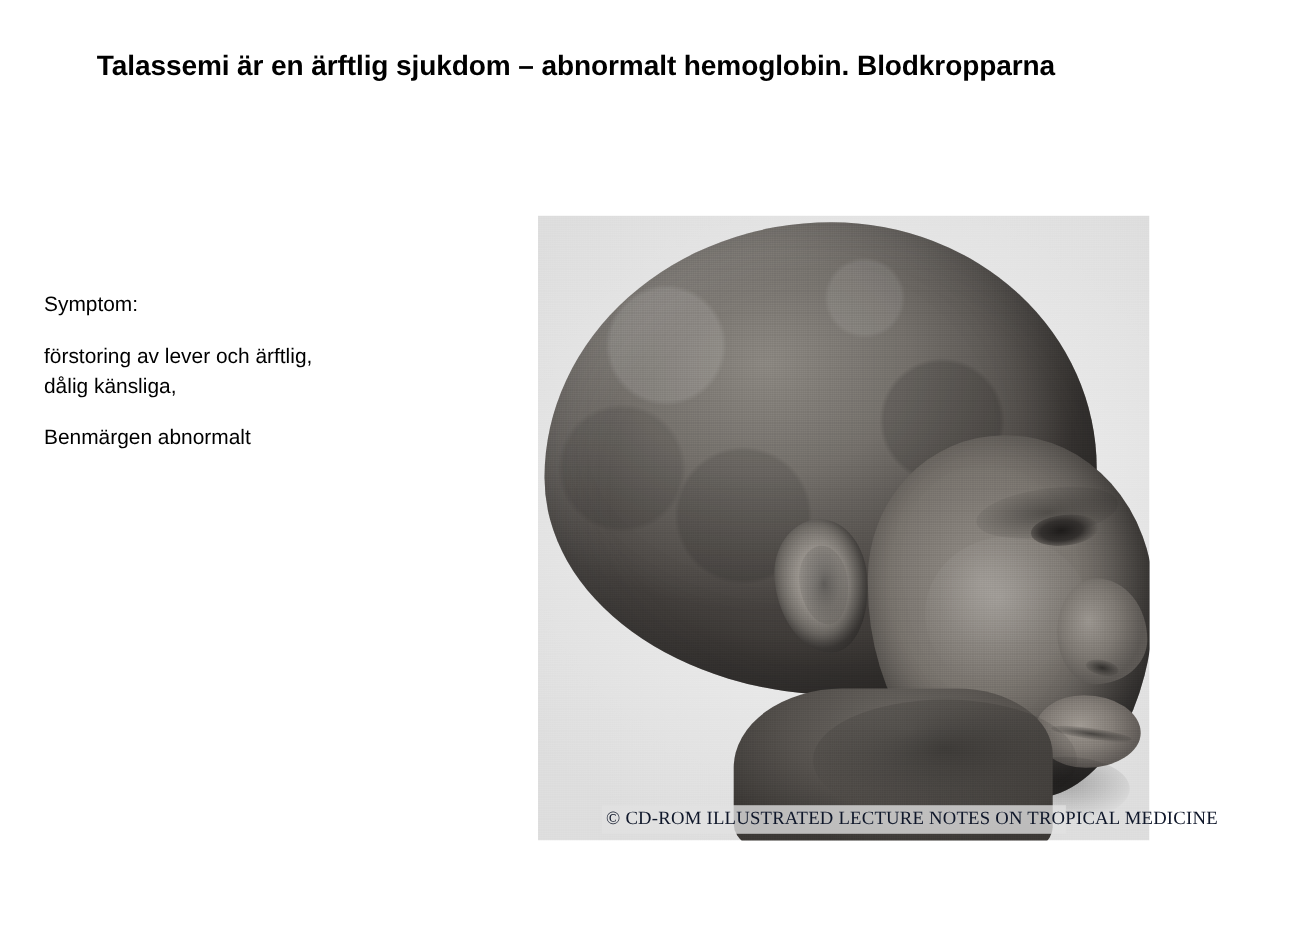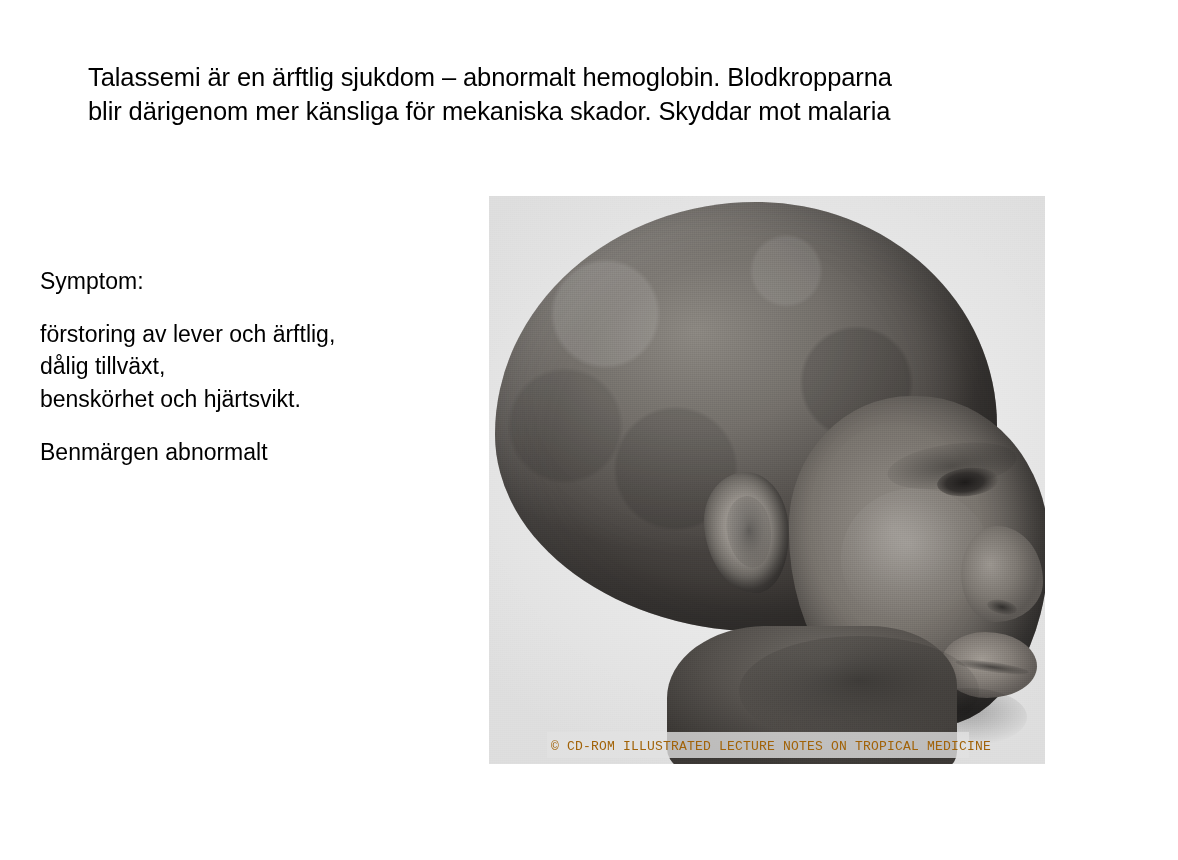--- a/index.html
+++ b/index.html
@@ -18,40 +18,40 @@
     position: relative;
     width: 1178px;
     height: 860px;
     background: #ffffff;
   }
 
   
   .slide-title {
     position: absolute;
     left: 88px;
-    top: 61px;
+    top: 44px;
     width: 1000px;
     font-size: 25.5px;
-    font-weight: normal;
+    font-weight: bold;
     line-height: 1.32;
     letter-spacing: -0.1px;
     color: #000000;
   }
   .slide-title .line {
     display: block;
     white-space: pre;
   }
 
   
   .body-text {
     position: absolute;
     left: 40px;
     top: 265px;
     width: 450px;
-    font-size: 23px;
+    font-size: 19px;
     line-height: 1.42;
     color: #000000;
   }
   .body-text .line {
     display: block;
     white-space: pre;
     min-height: 1.42em;
   }
   .body-text .spacer {
     display: block;
@@ -274,43 +274,41 @@
     bottom: 6px;
     width: 422px;
     height: 26px;
     background: rgba(225,225,225,0.78);
   }
   .photo-caption {
     position: absolute;
     left: 62px;
     bottom: 10px;
     width: 420px;
-    font-size: 13px;
+    font-size: 17px;
     letter-spacing: 0.2px;
-    color: #a16207;
+    color: #0f172a;
     white-space: nowrap;
-    font-family: Liberation Mono, monospace;
+    font-family: Liberation Serif, serif;
   }
 </style>
 </head>
 <body>
 
 <div class="slide">
 
   <div class="slide-title">
     <span class="line">Talassemi är en ärftlig sjukdom – abnormalt hemoglobin. Blodkropparna</span>
-    <span class="line">blir därigenom mer känsliga för mekaniska skador. Skyddar mot malaria</span>
   </div>
 
   <div class="body-text">
     <span class="line">Symptom:</span>
     <span class="spacer"></span>
     <span class="line">förstoring av lever och ärftlig,</span>
-    <span class="line">dålig tillväxt,</span>
-    <span class="line">benskörhet och hjärtsvikt.</span>
+    <span class="line">dålig känsliga,</span>
     <span class="spacer"></span>
     <span class="line">Benmärgen abnormalt</span>
   </div>
 
   <div class="photo-wrap">
     <div class="photo">
       <div class="bg"></div>
       <div class="halo"></div>
       <div class="cranium"></div>
       <div class="cranium-tex"></div>

